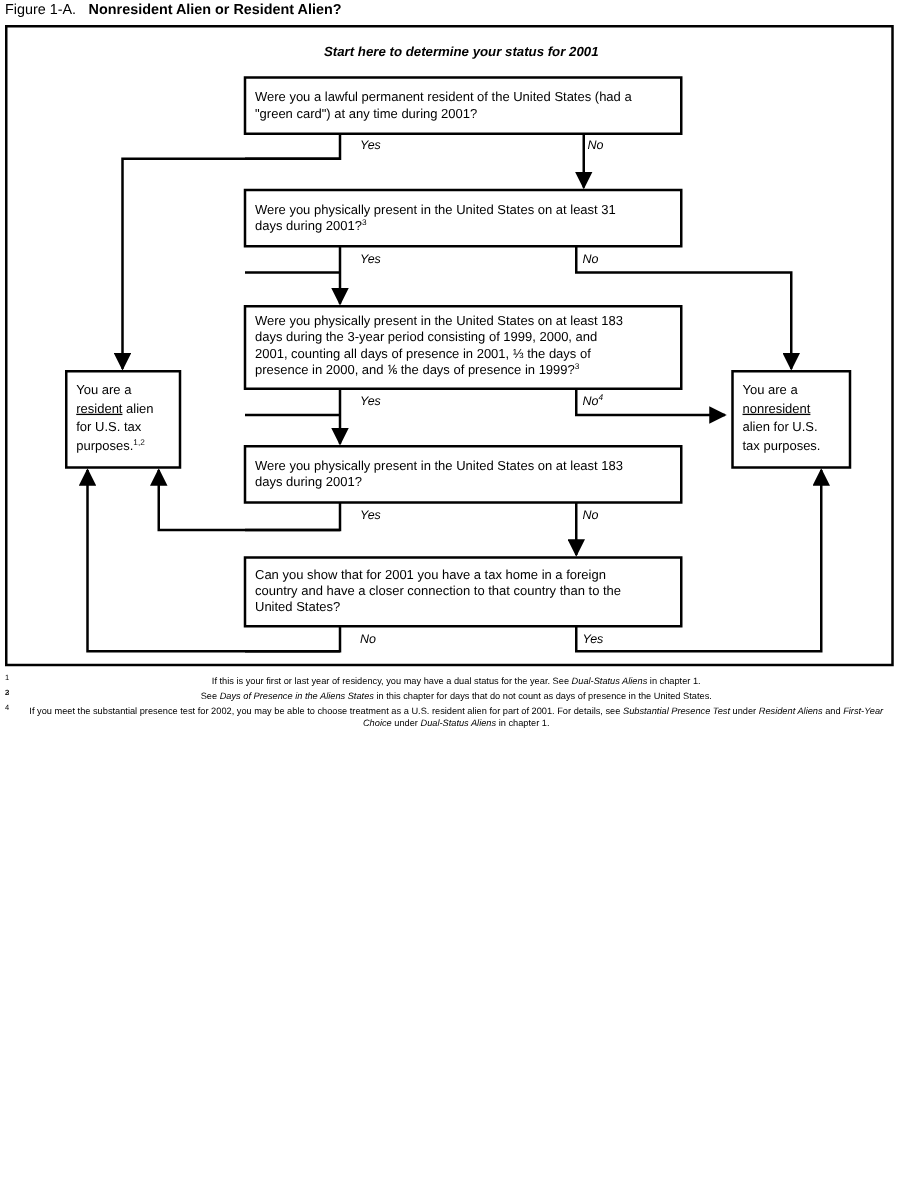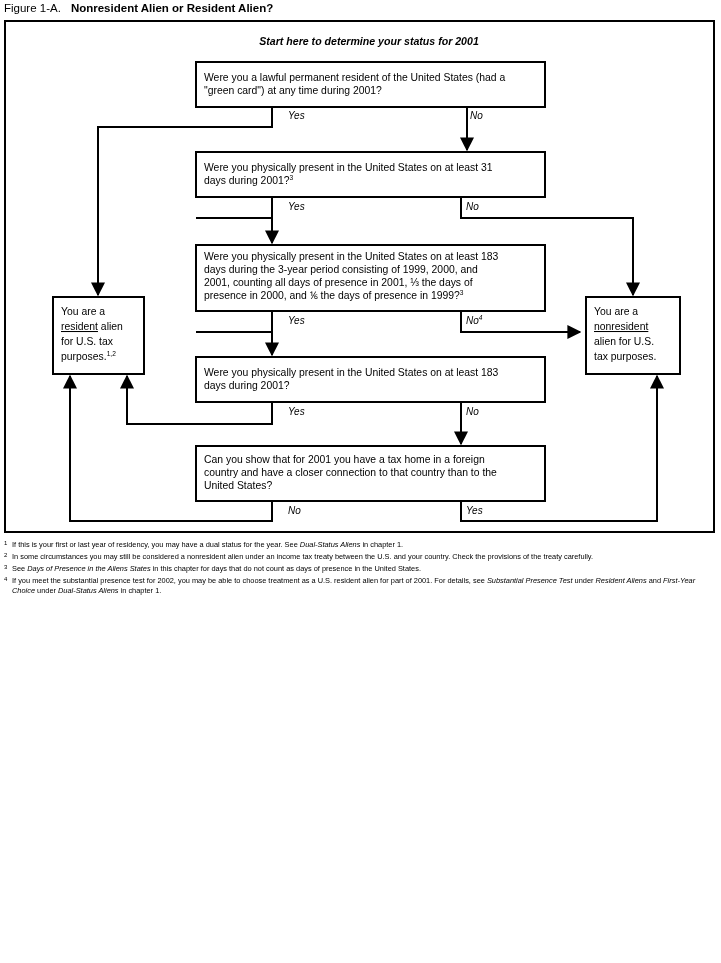--- a/index.html
+++ b/index.html
@@ -17,21 +17,21 @@
   svg.chart{position:absolute;left:0;top:0;width:721px;height:540px;}
 
   .boxtext{font-size:10.4px;line-height:13.2px;}
   .lbl-it{font-size:10px;font-style:italic;}
   .starthere{font-size:10.6px;font-style:italic;font-weight:bold;}
   .sup{font-size:6.6px;}
   .ul{text-decoration:underline;}
 
   .notes{position:absolute;left:4px;top:540px;width:714px;font-size:7.4px;
          line-height:9.6px;}
-  .note{position:relative;padding-left:8px;margin-bottom:2.5px;}
+  .note{position:relative;padding-left:8px;margin-bottom:2.5px;text-align:center;}
   .note .n{position:absolute;left:0;top:-1px;font-size:6px;vertical-align:super;}
   .it{font-style:italic;}
 </style>
 </head>
 <body>
 
 <div id="page">
 
   <div class="fig-head">
     <span class="lbl">Figure 1-A.</span><span class="ttl">Nonresident Alien or Resident Alien?</span>
@@ -137,21 +137,21 @@
       <text class="boxtext" x="594" y="345">alien for U.S.</text>
       <text class="boxtext" x="594" y="360">tax purposes.</text>
     </g>
   </svg>
 
   <div class="notes">
     <div class="note">
       <span class="n">1</span><span><span>If this is your first or last year of residency, you may have a dual status for the year. See </span><span class="it">Dual-Status Aliens</span><span> in chapter 1.</span></span>
     </div>
     <div class="note">
-      <span class="n">2</span><span><span>In some circumstances you may still be considered a nonresident alien under an income tax treaty between the U.S. and your country. Check the provisions of the treaty carefully.</span></span>
+      <span class="n">2</span>
     </div>
     <div class="note">
       <span class="n">3</span><span><span>See </span><span class="it">Days of Presence in the Aliens States</span><span> in this chapter for days that do not count as days of presence in the United States.</span></span>
     </div>
     <div class="note">
       <span class="n">4</span><span><span>If you meet the substantial presence test for 2002, you may be able to choose treatment as a U.S. resident alien for part of 2001. For details, see </span><span class="it">Substantial Presence Test</span><span> under </span><span class="it">Resident Aliens</span><span> and </span><span class="it">First-Year Choice</span><span> under </span><span class="it">Dual-Status Aliens</span><span> in chapter 1.</span></span>
     </div>
   </div>
 
 </div>

